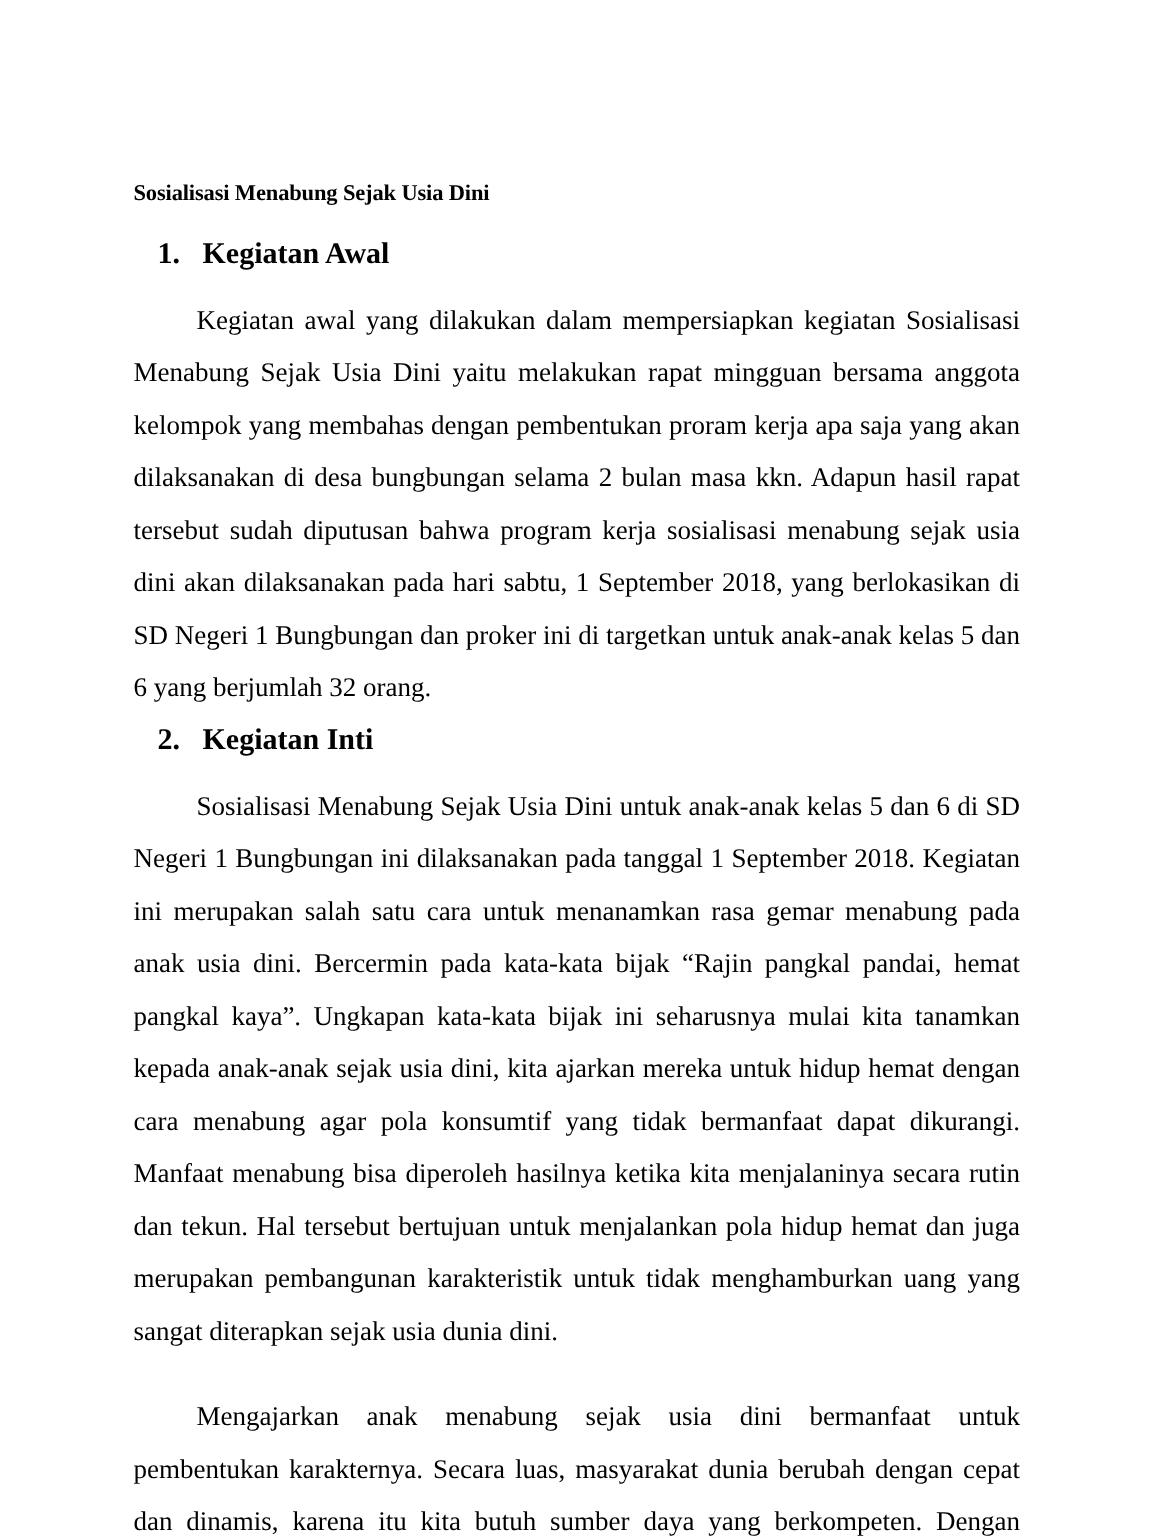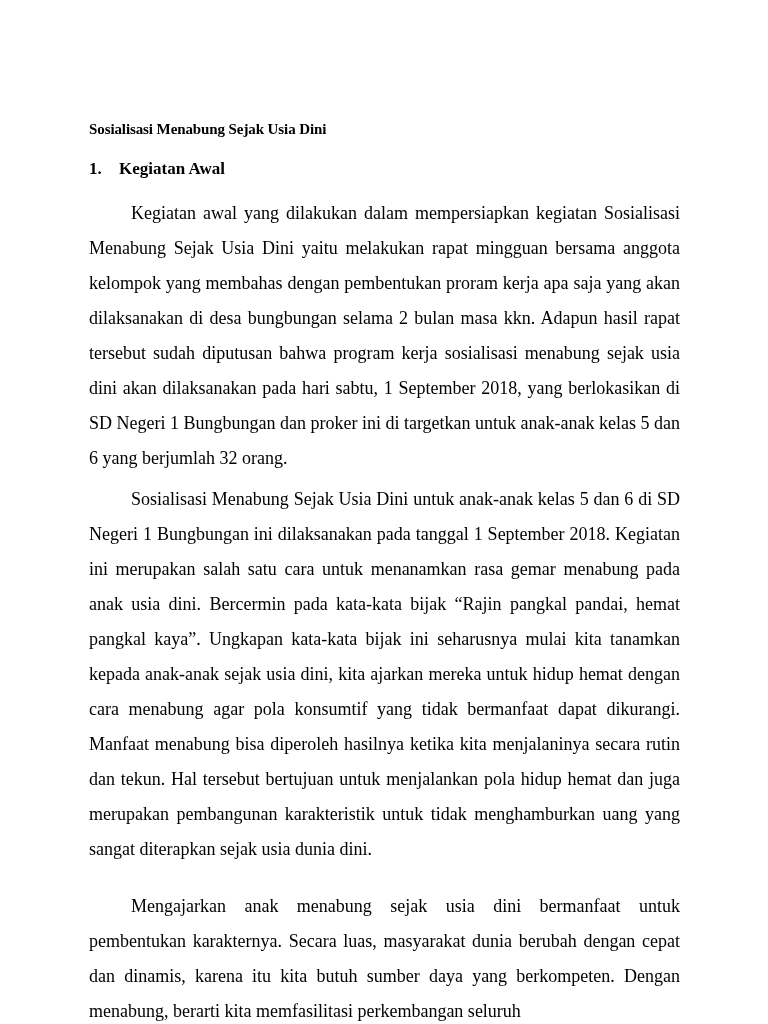--- a/index.html
+++ b/index.html
@@ -37,24 +37,24 @@
     font-size: 15px;
     font-weight: bold;
     line-height: 22px;
     margin: 0 0 18px 0;
     text-align: left;
     letter-spacing: -0.1px;
   }
 
   
   .section-heading {
-    font-size: 17px;
+    font-size: 20px;
     font-weight: bold;
     line-height: 22px;
-    margin: 0 0 16px 0;
+    margin: 0 0 16px 16px;
     display: block;
     white-space: nowrap;
   }
   .section-heading .num {
     display: inline-block;
     width: 30px;
   }
   .section-heading .htext {
     display: inline-block;
   }
@@ -88,19 +88,22 @@
   <div class="content">
 
     <p class="doc-title">Sosialisasi Menabung Sejak Usia Dini</p>
 
     <div class="section-heading">
       <span class="num">1.</span><span class="htext">Kegiatan Awal</span>
     </div>
 
     <p class="para gap-after-para">Kegiatan awal yang dilakukan dalam mempersiapkan kegiatan Sosialisasi Menabung Sejak Usia Dini yaitu melakukan rapat mingguan bersama anggota kelompok yang membahas dengan pembentukan proram kerja apa saja yang akan dilaksanakan di desa bungbungan selama 2 bulan masa kkn. Adapun hasil rapat tersebut sudah diputusan bahwa program kerja sosialisasi menabung sejak usia dini akan dilaksanakan pada hari sabtu, 1 September 2018, yang berlokasikan di SD Negeri 1 Bungbungan dan proker ini di targetkan untuk anak-anak kelas 5 dan 6 yang berjumlah 32 orang.</p>
 
+    <div class="section-heading gap-before-heading">
+      <span class="num">2.</span><span class="htext">Kegiatan  Inti</span>
+    </div>
 
     <p class="para">Sosialisasi Menabung Sejak Usia Dini untuk anak-anak kelas 5 dan 6 di SD Negeri 1 Bungbungan ini dilaksanakan pada tanggal 1 September 2018. Kegiatan ini merupakan salah satu cara untuk menanamkan rasa gemar menabung pada anak usia dini. Bercermin pada kata-kata bijak “Rajin pangkal pandai, hemat pangkal kaya”. Ungkapan kata-kata bijak ini seharusnya mulai kita tanamkan kepada anak-anak sejak usia dini, kita ajarkan mereka untuk hidup hemat dengan cara menabung agar pola konsumtif yang tidak bermanfaat dapat dikurangi. Manfaat menabung bisa diperoleh hasilnya ketika kita menjalaninya secara rutin dan tekun. Hal tersebut bertujuan untuk menjalankan pola hidup hemat dan juga merupakan pembangunan karakteristik untuk tidak menghamburkan uang yang sangat diterapkan sejak usia dunia dini.</p>
 
     <p class="para gap-para-break last-open">Mengajarkan anak menabung sejak usia dini bermanfaat untuk pembentukan karakternya. Secara luas, masyarakat dunia berubah dengan cepat dan dinamis,  karena itu kita butuh sumber daya yang berkompeten. Dengan menabung, berarti kita memfasilitasi perkembangan seluruh</p>
 
   </div>
 </div>
 
 </body></html>

